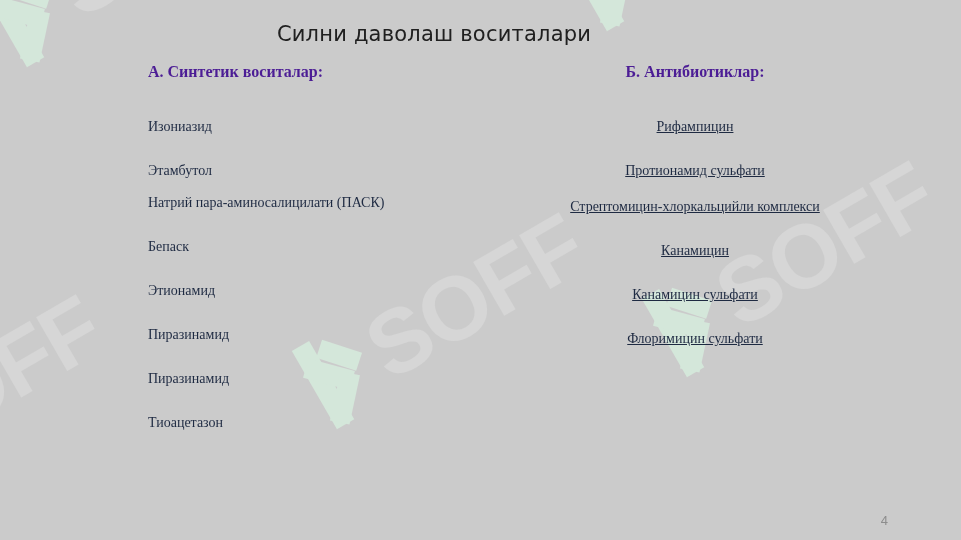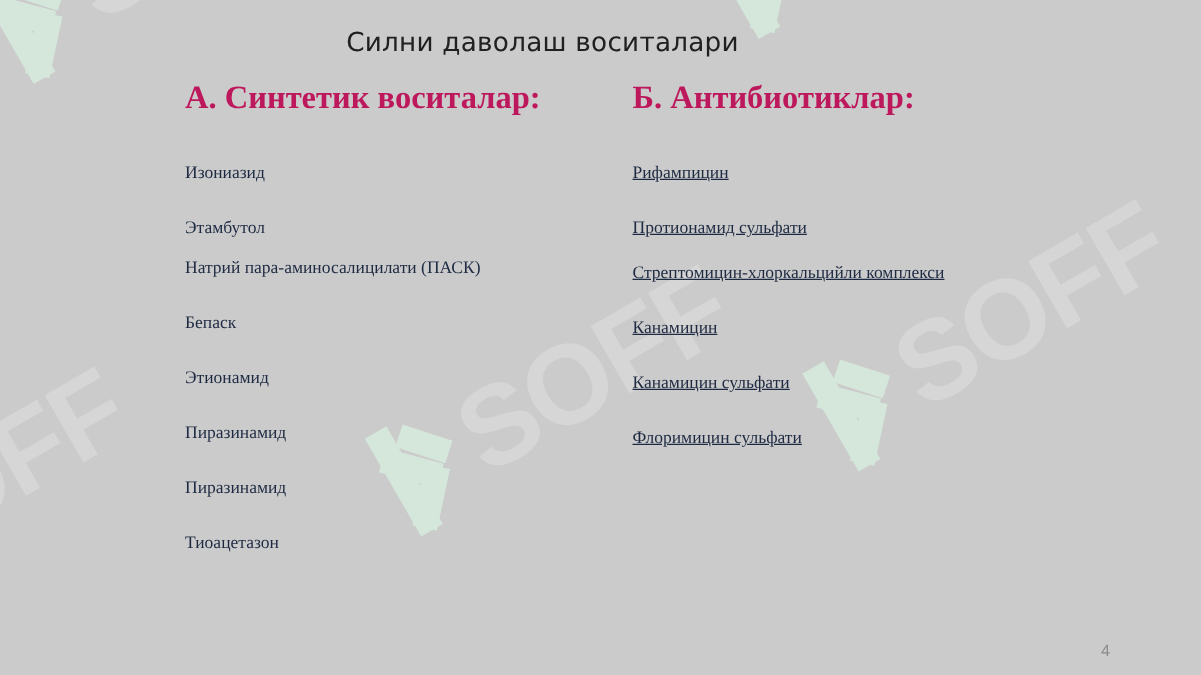--- a/index.html
+++ b/index.html
@@ -105,27 +105,27 @@
     font-weight: 400;
     color: #202020;
     letter-spacing: 0.2px;
   }
 
   .column {
     position: absolute;
     top: 62px;
   }
   #col-left  { left: 148px; width: 340px; }
-  #col-right { left: 506px; width: 330px; }
+  #col-right { left: 530px; width: 330px; text-align: center; }
 
   .col-header {
     font-family: "Liberation Serif", "DejaVu Serif", serif;
     font-weight: 700;
-    font-size: 26px;
-    color: #be185d;
+    font-size: 16px;
+    color: #4c1d95;
     margin: 0 0 6px 0;
     line-height: 1.2;
     white-space: nowrap;
   }
 
   .col-list {
     list-style: none;
     margin: 0;
     padding: 0;
   }

